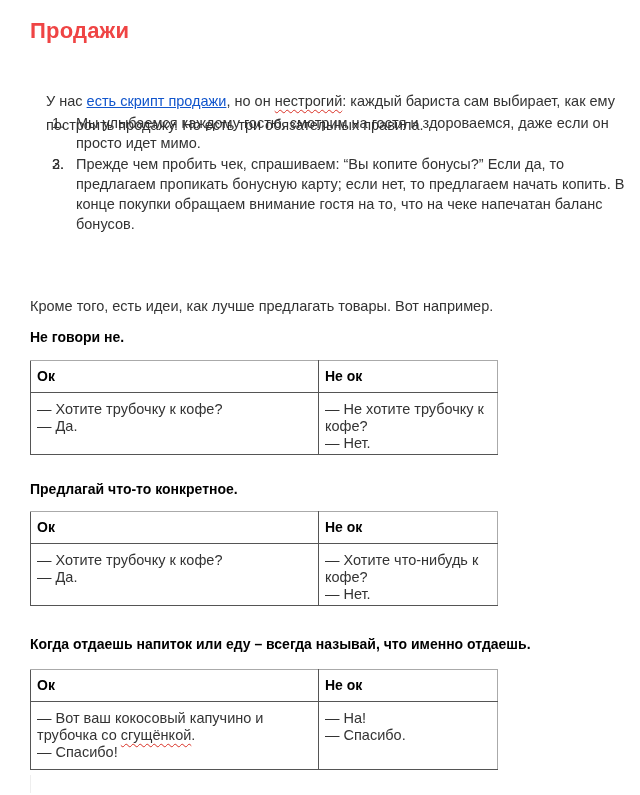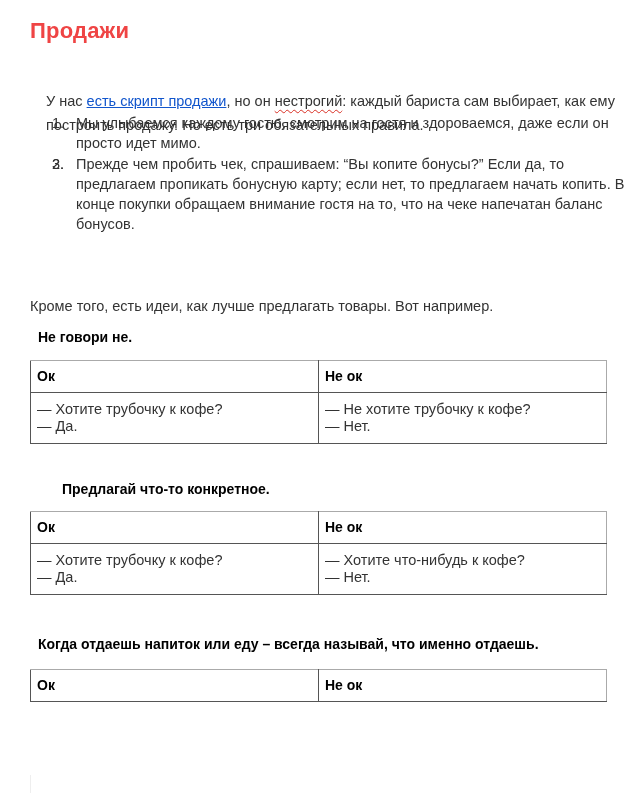--- a/index.html
+++ b/index.html
@@ -29,25 +29,25 @@
       position: absolute; left: 0; top: 113px; width: 560px;
       margin: 0; padding: 0 0 0 46px; line-height: 20px;
       list-style: none;
     }
     ol.rules li { position: relative; margin: 0 0 1px 0; }
     ol.rules li .num { position: absolute; left: -24px; top: 0; }
     .after {
       position: absolute; left: 0; top: 296px; margin: 0; line-height: 20px;
     }
     .sect {
-      position: absolute; left: 8px; margin: 0;
+      position: absolute; left: 0; margin: 0;
       font-weight: bold; color: #000000; font-size: 14px; text-align: right;
     }
     table.cmp {
-      position: absolute; left: 0; width: 577px;
+      position: absolute; left: 0; width: 468px;
       border-collapse: collapse; table-layout: fixed;
       font-size: 14.5px;
     }
     table.cmp td, table.cmp th {
       border: 1px solid #555555;
       vertical-align: top; text-align: left;
       padding: 0 0 0 6px;
     }
     table.cmp th {
       font-weight: bold; color: #000000; height: 31px; line-height: 31px;
@@ -95,21 +95,21 @@
         <span class="line">— Да.</span>
       </td>
       <td>
         <span class="line">— Не хотите трубочку к кофе?</span>
         <span class="line">— Нет.</span>
       </td>
     </tr>
   </tbody>
     </table>
 
-  <p class="sect" style="top:481px;margin-left:24px;">Предлагай что-то конкретное.</p>
+  <p class="sect" style="top:481px;">Предлагай что-то конкретное.</p>
   <table class="cmp" style="top:511px;">
     <colgroup>
         <col style="width:288px">
         <col>
       </colgroup>
     <tbody>
         <tr>
       <th>Ок</th>
       <th>Не ок</th>
     </tr>
@@ -130,17 +130,28 @@
   <table class="cmp" style="top:669px;">
     <colgroup>
         <col style="width:288px">
         <col>
       </colgroup>
     <tbody>
         <tr>
       <th>Ок</th>
       <th>Не ок</th>
     </tr>
+    <tr style="height:68px;">
+      <td>
+        <span class="line">— Вот ваш кокосовый капучино и</span>
+        <span class="line"><span>трубочка со </span><span class="spell">сгущёнкой</span><span>.</span></span>
+        <span class="line">— Спасибо!</span>
+      </td>
+      <td>
+        <span class="line">— На!</span>
+        <span class="line">— Спасибо.</span>
+      </td>
+    </tr>
   </tbody>
     </table>
 </div>
 
 <div class="fade-bar"></div>
 
 </body></html>

